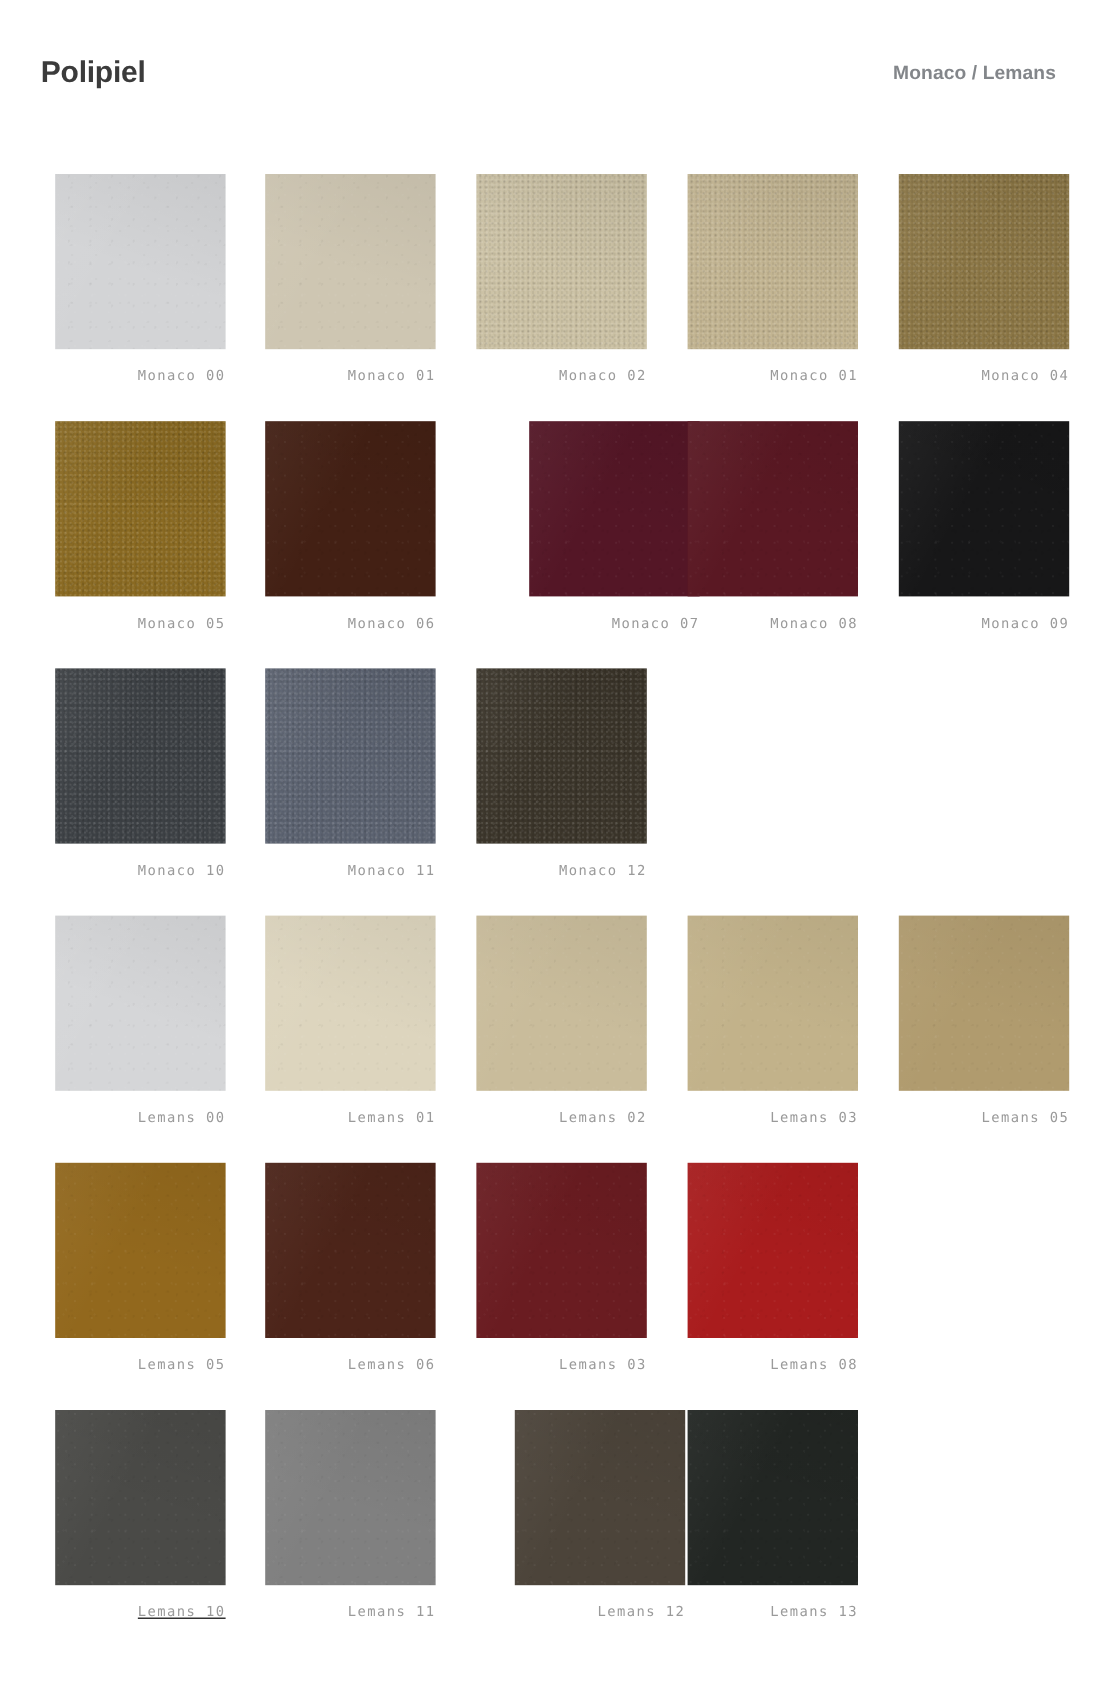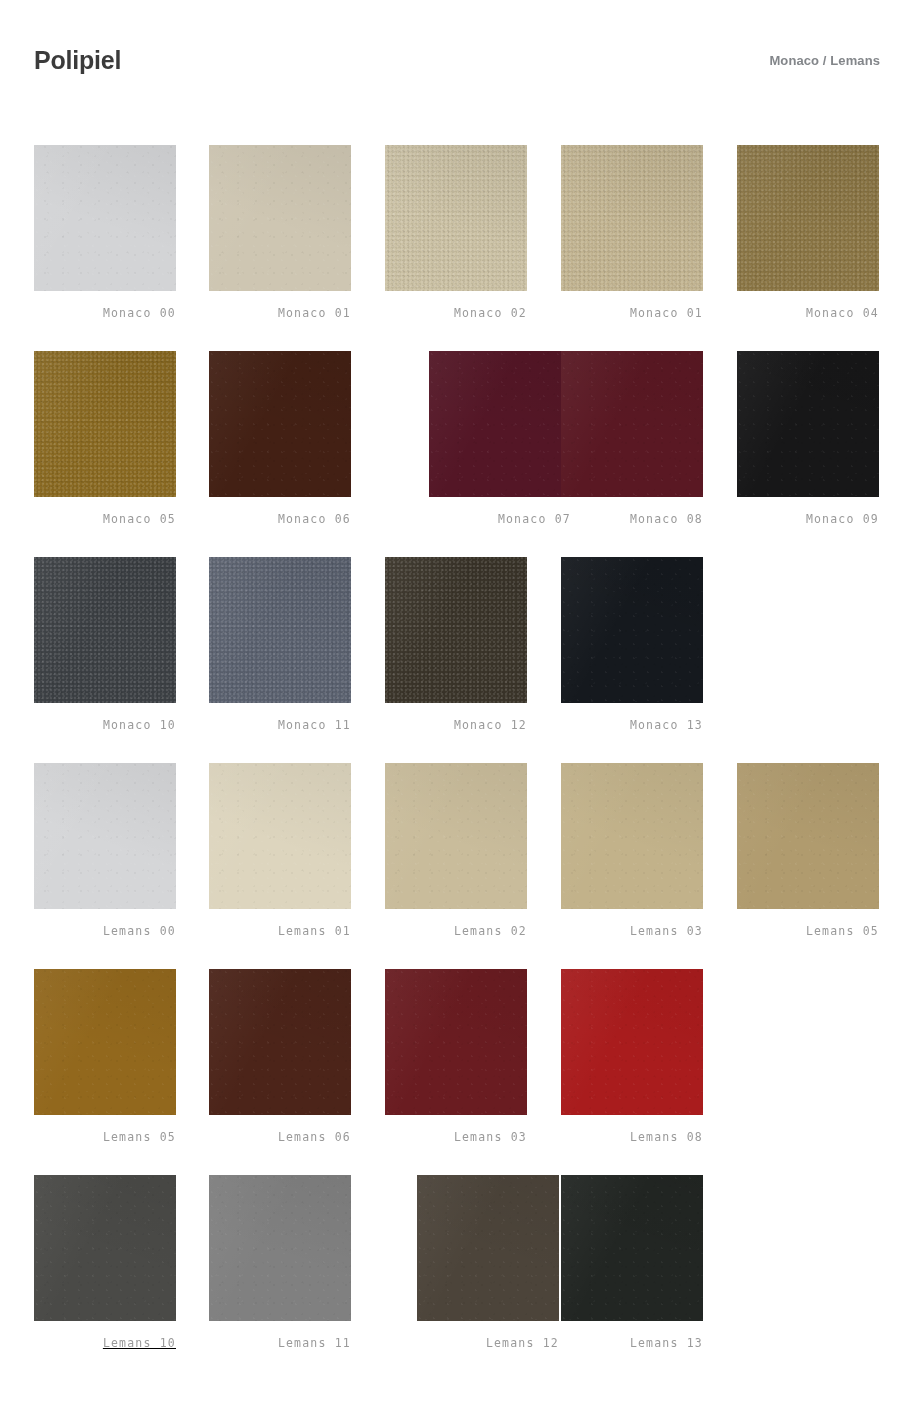--- a/index.html
+++ b/index.html
@@ -31,32 +31,32 @@
   }
   .brand-title {
     font-size: 25px;
     font-weight: bold;
     color: #3b3b3b;
     letter-spacing: -0.2px;
     line-height: 1;
     margin: 0;
   }
   .collection-label {
-    font-size: 13px;
+    font-size: 16px;
     font-weight: bold;
     color: #83868a;
     letter-spacing: 0.1px;
     line-height: 1;
     margin-top: 6px;
   }
 
   
   .swatch-grid {
     position: absolute;
-    left: 0;
+    left: 12px;
     top: 112px;
     width: 830px;
   }
   .swatch-row {
     position: relative;
     height: 206px;
     width: 913px;
   }
   .swatch-cell {
     position: absolute;
@@ -172,24 +172,20 @@
         <div class="swatch-label">Monaco 10</div>
       </div>
       <div class="swatch-cell" style="left: 209px;">
         <div class="swatch-chip grain-coarse" style="background: rgb(91, 98, 112);"></div>
         <div class="swatch-label">Monaco 11</div>
       </div>
       <div class="swatch-cell" style="left: 385px;">
         <div class="swatch-chip grain-coarse" style="background: rgb(59, 53, 42);"></div>
         <div class="swatch-label">Monaco 12</div>
       </div>
-      <div class="swatch-cell" style="left: 561px;">
-        <div class="swatch-chip grain-soft" style="background: rgb(21, 25, 30);"></div>
-        <div class="swatch-label">Monaco 13</div>
-      </div>
     </div>
     <div class="swatch-row">
       <div class="swatch-cell" style="left: 34px;">
         <div class="swatch-chip grain-soft" style="background: rgb(213, 214, 216);"></div>
         <div class="swatch-label">Lemans 00</div>
       </div>
       <div class="swatch-cell" style="left: 209px;">
         <div class="swatch-chip grain-soft" style="background: rgb(221, 213, 190);"></div>
         <div class="swatch-label">Lemans 01</div>
       </div>

